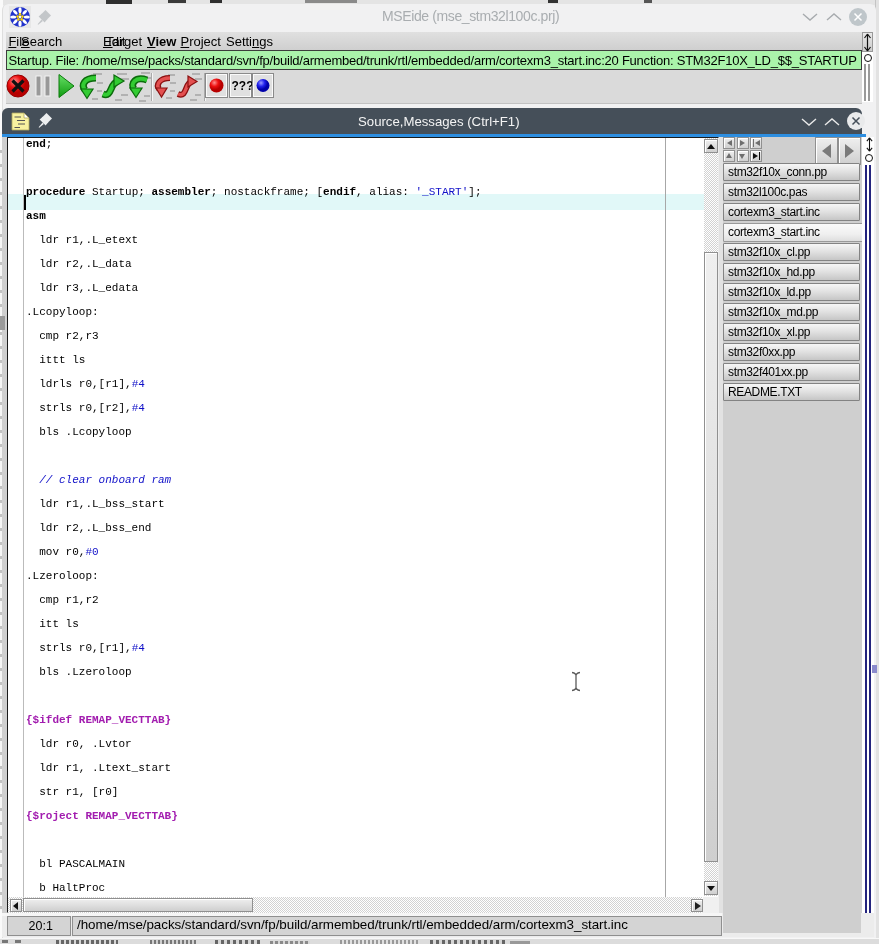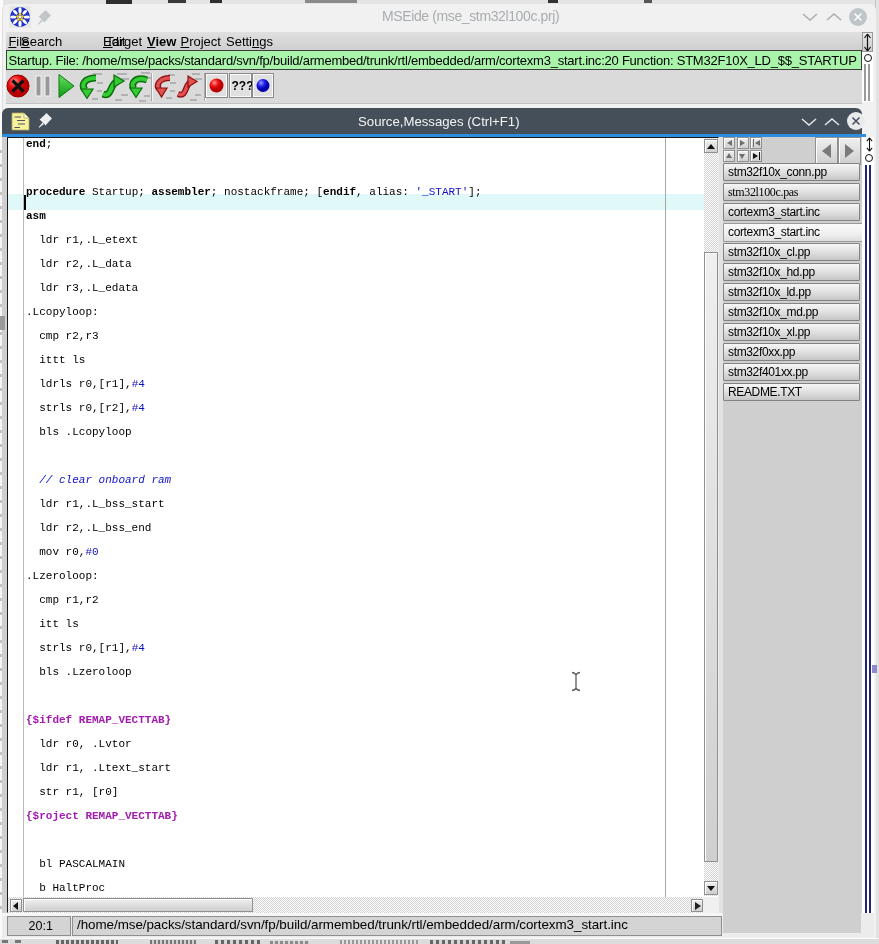--- a/index.html
+++ b/index.html
@@ -325,21 +325,21 @@
 <div class="sbbtn" style="left:750px;top:150px;width:12px;height:12px;"></div>
 <div class="abs" style="left:753px;top:152.5px;width:0;height:0;border-top:3.5px solid transparent;border-bottom:3.5px solid transparent;border-left:5px solid #111;"></div>
 <div class="abs" style="left:758.5px;top:152px;width:1.5px;height:8px;background:#111;"></div>
 
 <div class="sbbtn" style="left:815px;top:137px;width:23px;height:28px;"></div>
 <div class="abs" style="left:822px;top:144px;width:0;height:0;border-top:7px solid transparent;border-bottom:7px solid transparent;border-right:9px solid #7a7a7a;"></div>
 <div class="sbbtn" style="left:838px;top:137px;width:23px;height:28px;"></div>
 <div class="abs" style="left:845px;top:144px;width:0;height:0;border-top:7px solid transparent;border-bottom:7px solid transparent;border-left:9px solid #7a7a7a;"></div>
 
 <div class="tab" style="top:163px;">stm32f10x_conn.pp</div>
-<div class="tab" style="top:183px;font-family:Liberation Serif, serif;">stm32l100c.pas</div>
+<div class="tab" style="top:183px;">stm32l100c.pas</div>
 <div class="tab" style="top:203px;">cortexm3_start.inc</div>
 <div class="tab tabsel" style="top:223px;">cortexm3_start.inc</div>
 <div class="tab" style="top:243px;">stm32f10x_cl.pp</div>
 <div class="tab" style="top:263px;">stm32f10x_hd.pp</div>
 <div class="tab" style="top:283px;">stm32f10x_ld.pp</div>
 <div class="tab" style="top:303px;">stm32f10x_md.pp</div>
 <div class="tab" style="top:323px;">stm32f10x_xl.pp</div>
 <div class="tab" style="top:343px;">stm32f0xx.pp</div>
 <div class="tab" style="top:363px;">stm32f401xx.pp</div>
 <div class="tab" style="top:383px;">README.TXT</div>

